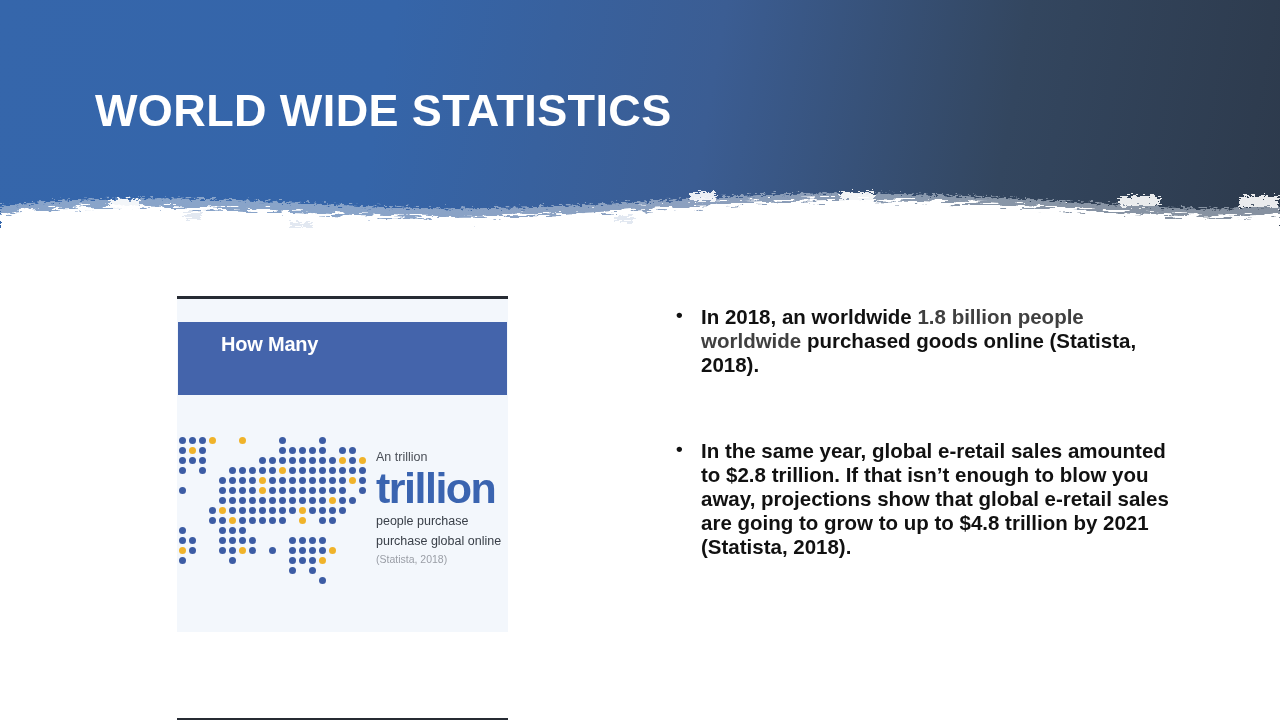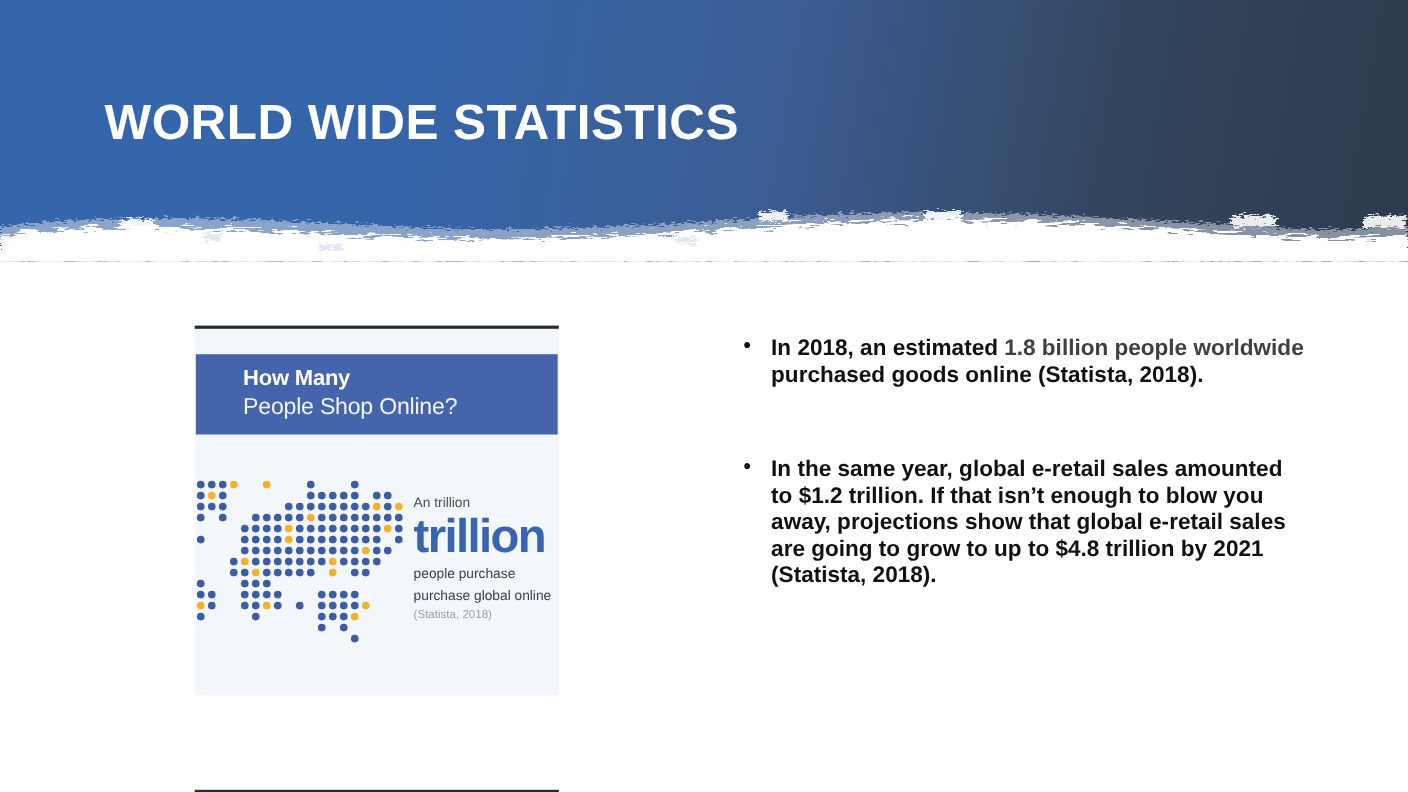--- a/index.html
+++ b/index.html
@@ -239,21 +239,20 @@
   </div>
 
   <div class="info-card">
     <div class="rule top"></div>
     <div class="rule bottom"></div>
 
     <div class="info-body">
 
       <div class="info-head">
         <div class="info-head-l1">How Many</div>
-        <div class="info-head-l2">People Shop Online?</div>
       </div>
 
       <div class="dotmap" id="dotmap">
           <span style="left: 0px; top: 0px;"></span>
           <span style="left: 10px; top: 0px;"></span>
           <span style="left: 20px; top: 0px;"></span>
           <span class="g" style="left: 30px; top: 0px;"></span>
           <span class="g" style="left: 60px; top: 0px;"></span>
           <span style="left: 100px; top: 0px;"></span>
           <span style="left: 140px; top: 0px;"></span>
@@ -408,17 +407,17 @@
         <div class="stat-big">trillion</div>
         <div class="stat-post">people purchase</div>
         <div class="stat-post">purchase global online</div>
         <div class="stat-src">(Statista, 2018)</div>
       </div>
 
     </div>
   </div>
 
   <div class="bullets" id="bullets">
-      <div class="bullet"><span>In 2018, an estimated </span><span class="lnk">1.8 billion people worldwide</span><span> purchased goods online (Statista, 2018).</span></div>
-      <div class="bullet"><span>In the same year, global e-retail sales amounted to $1.2 trillion. If that isn’t enough to blow you away, projections show that global e-retail sales are going to grow to up to $4.8 trillion by 2021 (Statista, 2018).</span></div>
+      <div class="bullet"><span>In 2018, an worldwide </span><span class="lnk">1.8 billion people worldwide</span><span> purchased goods online (Statista, 2018).</span></div>
+      <div class="bullet"><span>In the same year, global e-retail sales amounted to $2.8 trillion. If that isn’t enough to blow you away, projections show that global e-retail sales are going to grow to up to $4.8 trillion by 2021 (Statista, 2018).</span></div>
     </div>
 
 </div>
 
 </body></html>

